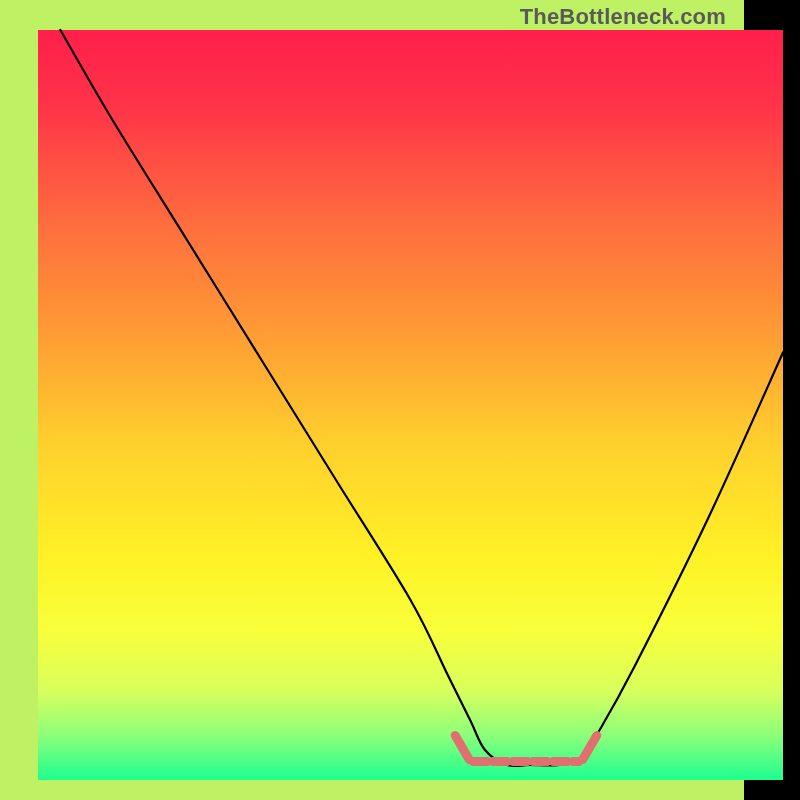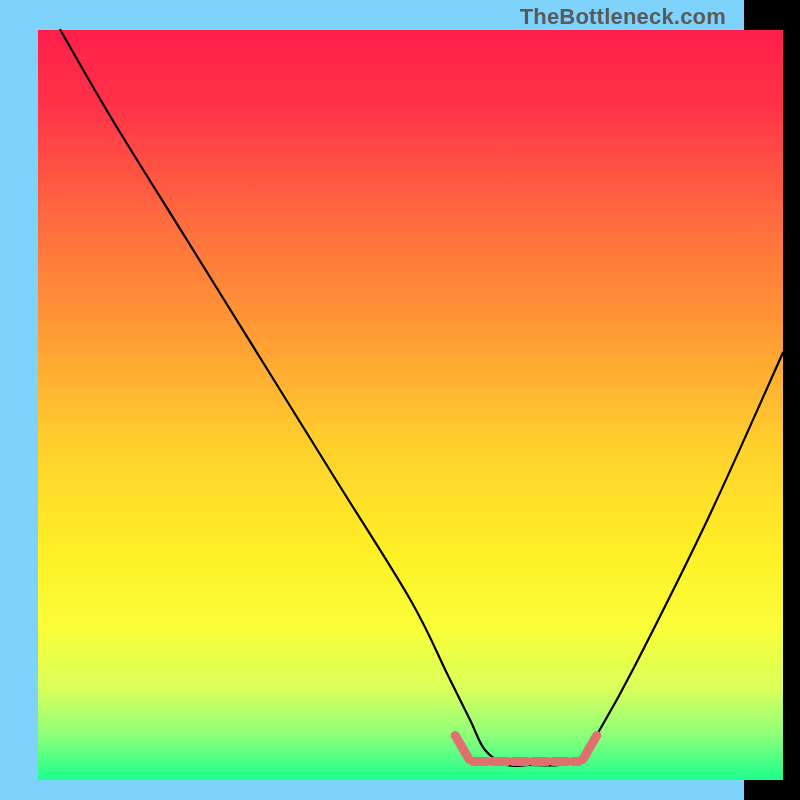--- a/index.html
+++ b/index.html
@@ -8,21 +8,21 @@
     width: 800px;
     height: 800px;
     background: #000;
     font-family: Arial, Helvetica, sans-serif;
     overflow: hidden;
   }
   .frame {
     position: relative;
     width: 744px;
     height: 800px;
-    background: #7dd3fc;
+    background: #bef264;
   }
   .watermark {
     position: absolute;
     top: 4px;
     right: 18px;
     color: #5a5a5a;
     font-size: 22px;
     font-weight: 600;
     letter-spacing: 0.2px;
     z-index: 10;

